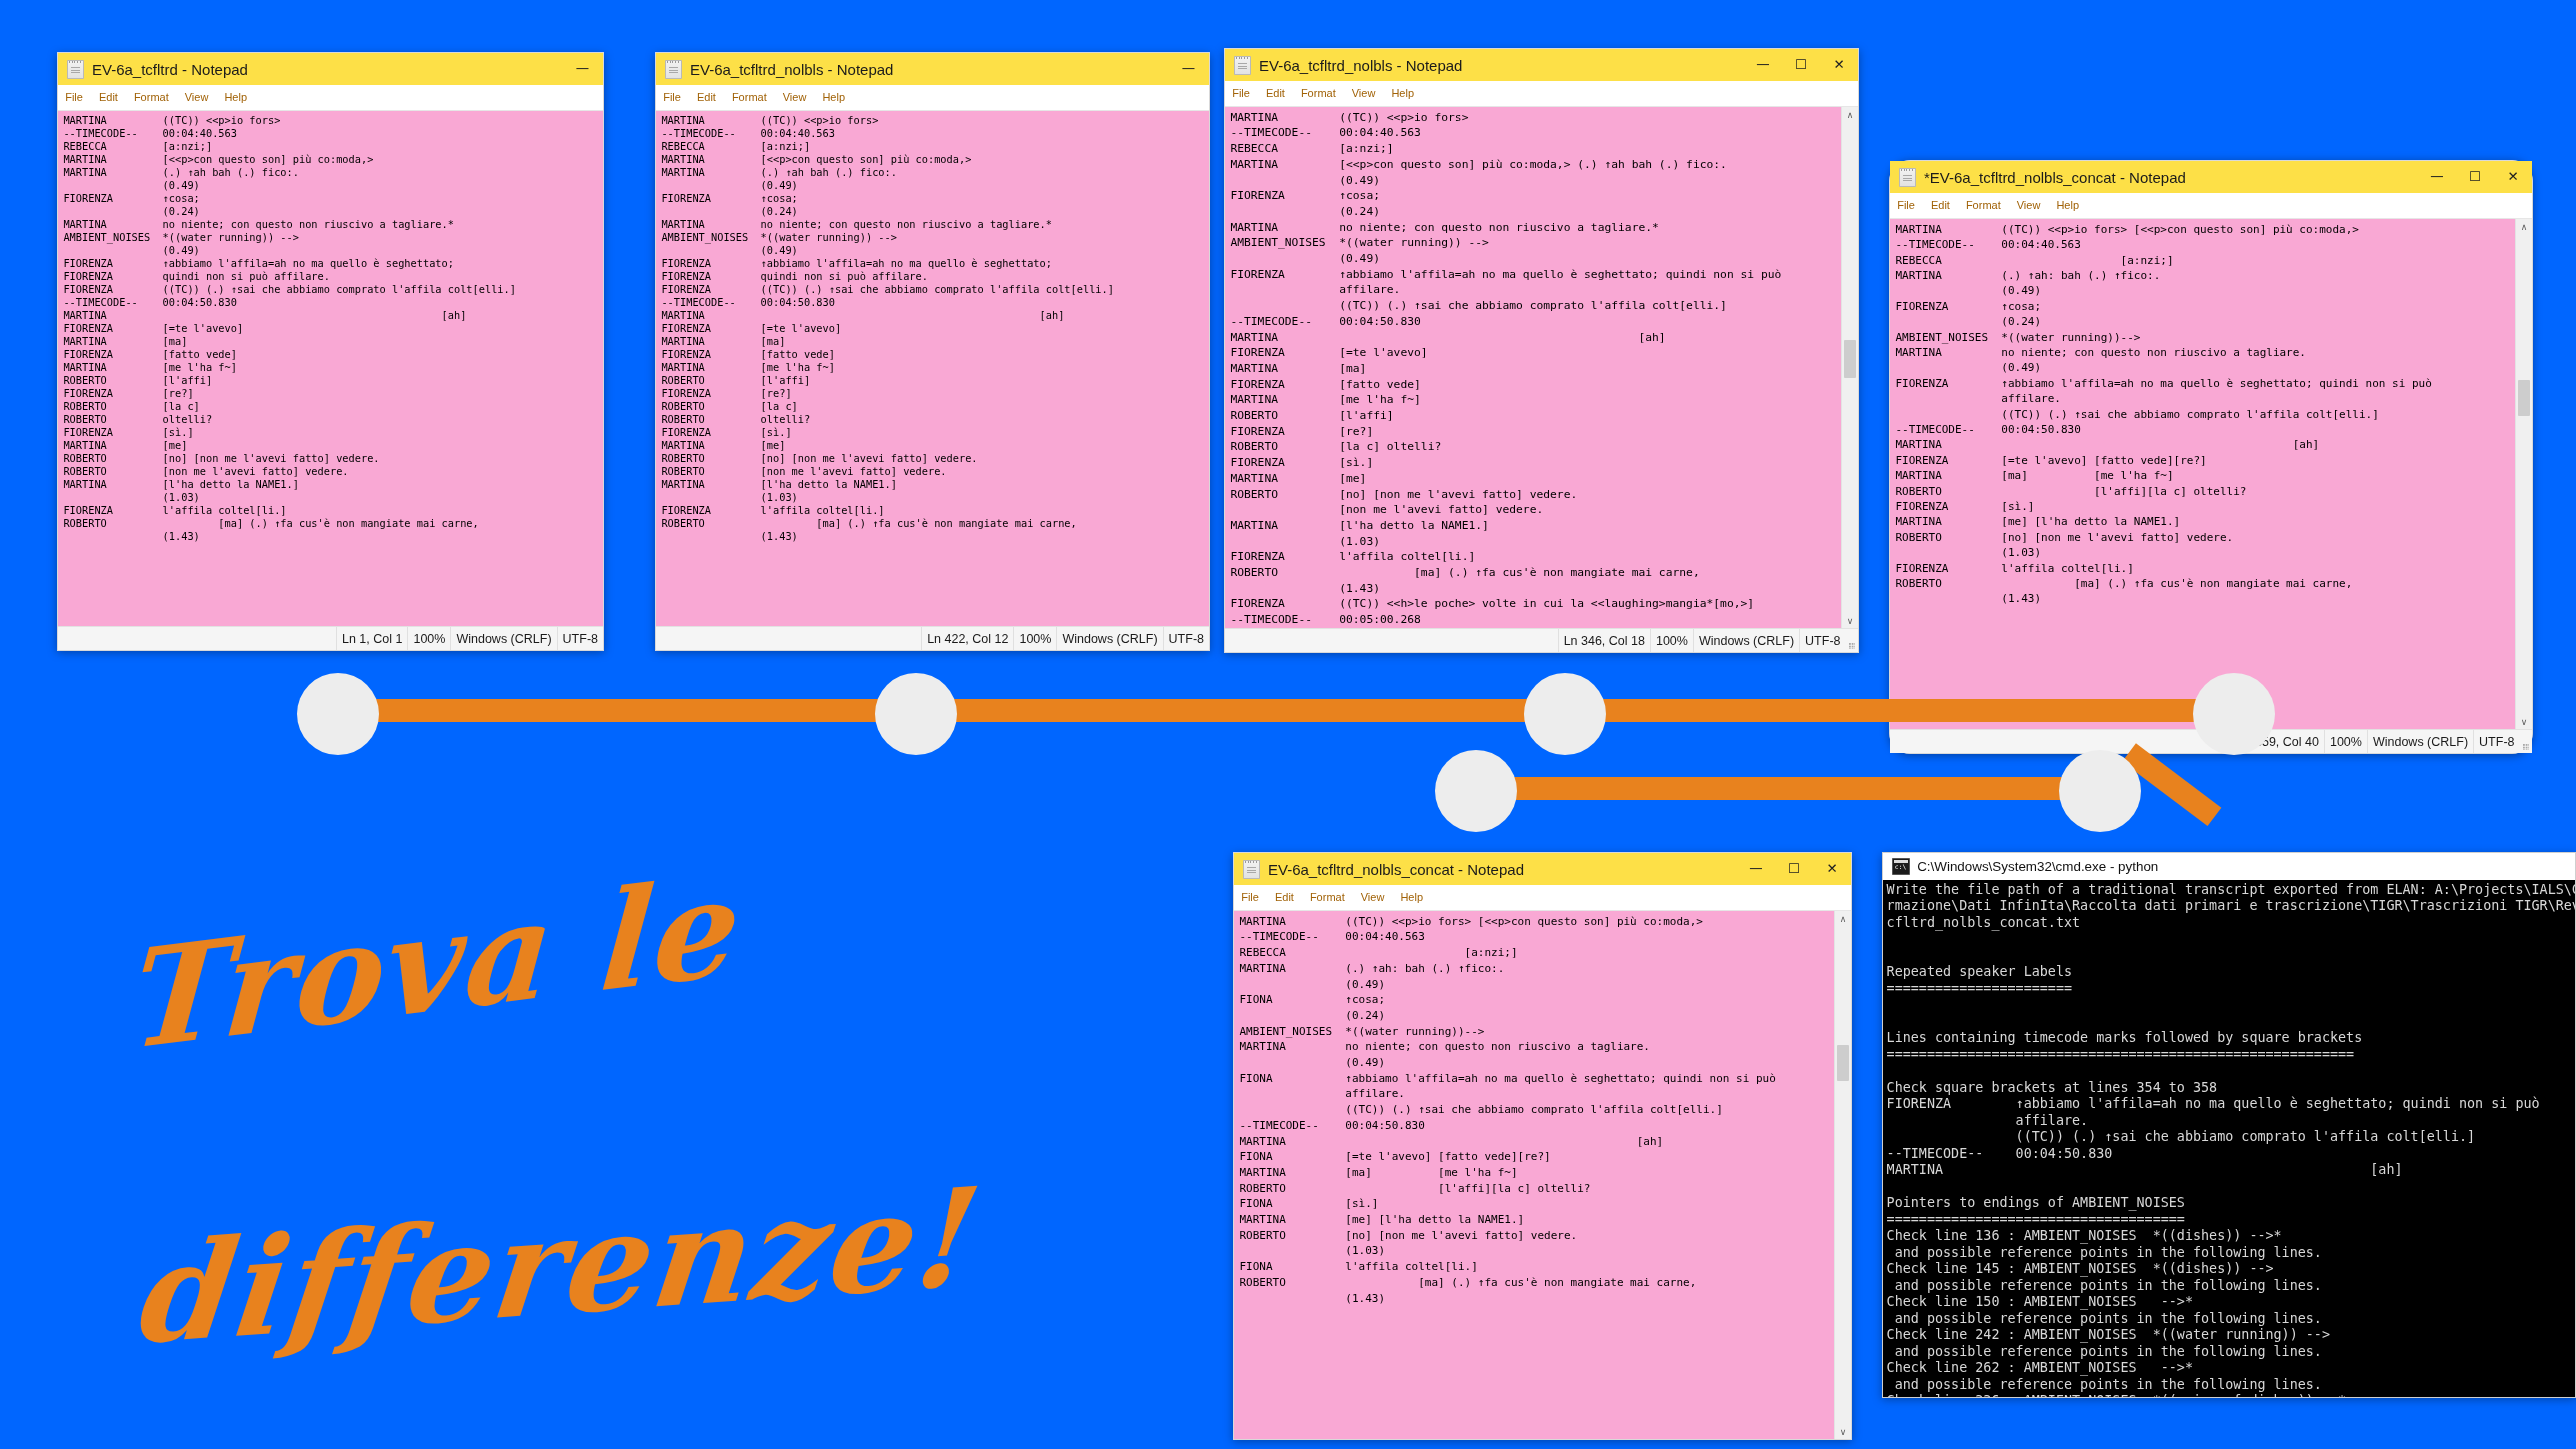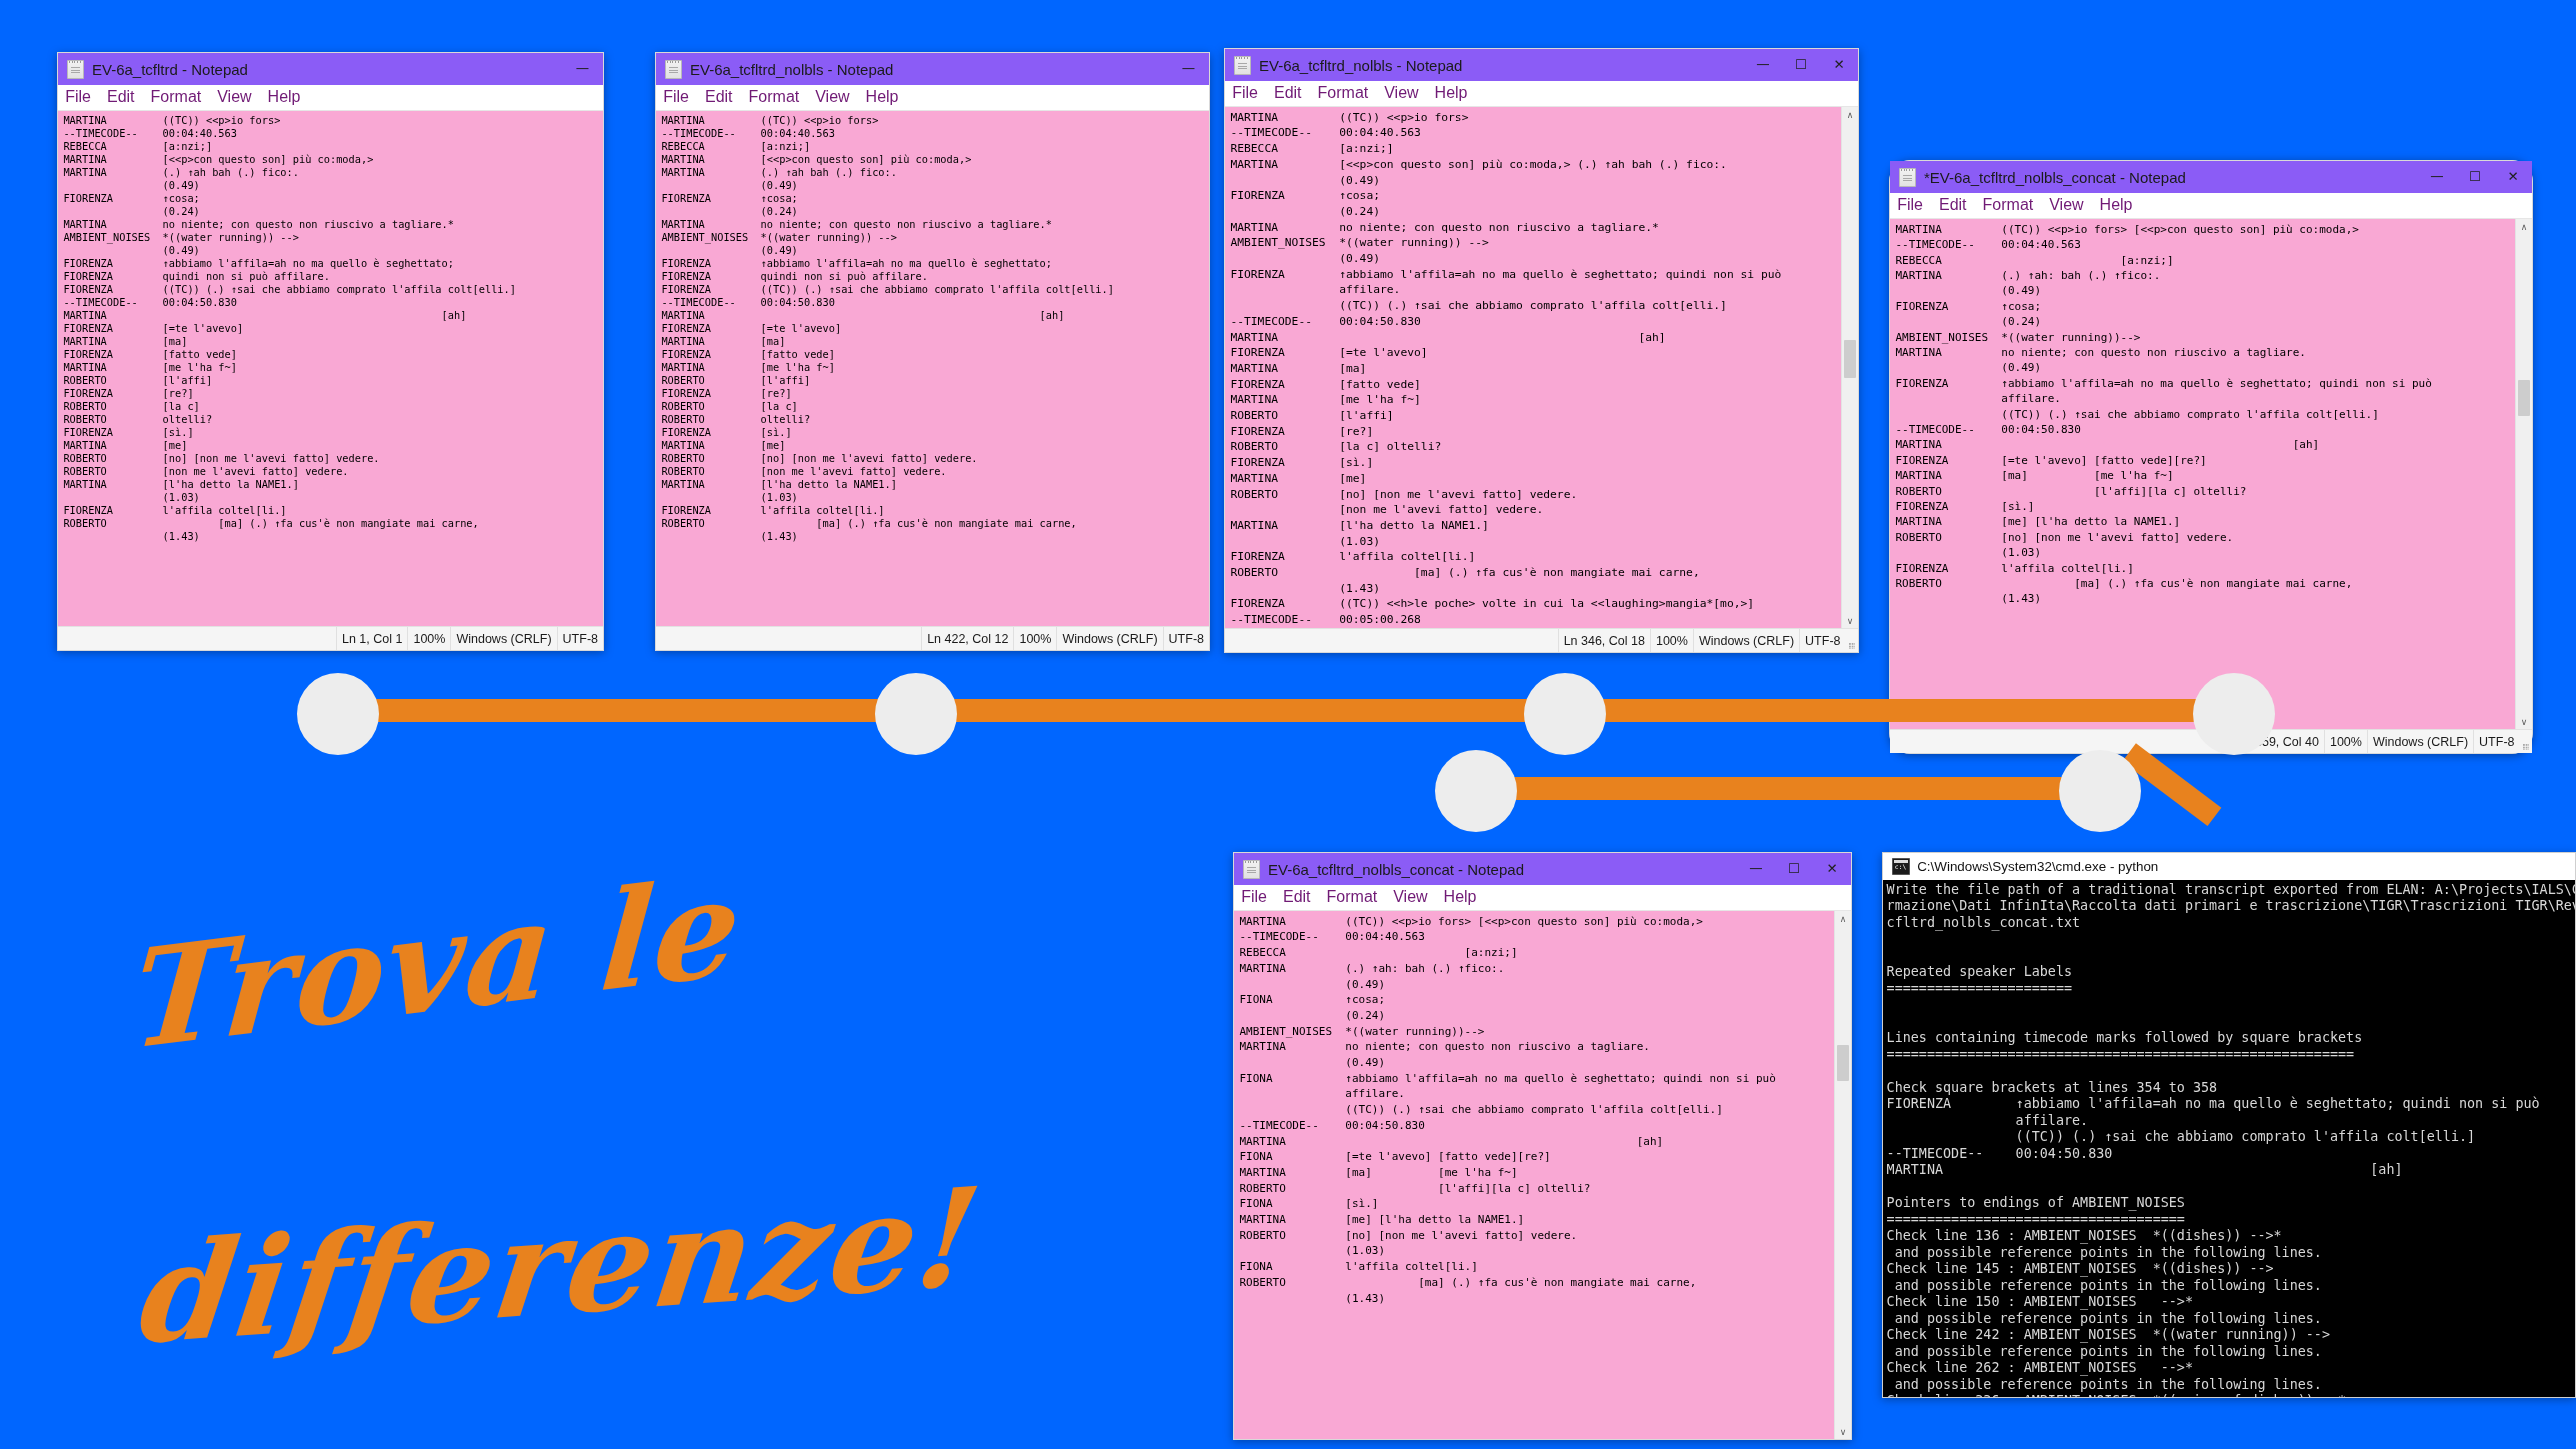--- a/index.html
+++ b/index.html
@@ -12,21 +12,21 @@
   
   .win{
     position:absolute;background:#ffffff;
     box-shadow:0 1.8px 9px rgba(0,0,0,.35);
     display:flex;flex-direction:column;
     border:0.9px solid #d9d9d9;
     box-sizing:border-box;
   }
   .titlebar{
     height:32px;flex:0 0 32px;display:flex;align-items:center;
-    background:#8b5cf6;padding-left:9px;box-sizing:border-box;
+    background:#fde047;padding-left:9px;box-sizing:border-box;
   }
   .np-icon{
     width:15px;height:17px;flex:0 0 15px;margin-right:8px;position:relative;
     background:linear-gradient(#f2f2f2,#e2e2e2);
     border:0.9px solid #b9b9b9;border-radius:0.9px;
   }
   .np-icon:before{
     content:"";position:absolute;left:0.9px;right:0.9px;top:0px;height:2.7px;
     background:repeating-linear-gradient(90deg,#9a9a9a 0 0.9px,transparent 0.9px 2.7px);
   }
@@ -43,21 +43,21 @@
     width:38px;height:32px;display:flex;align-items:center;justify-content:center;
     font-size:13.4px;color:#222;font-family:"DejaVu Sans",sans-serif;line-height:1;
   }
   .wbtn.only-min{width:41px;}
   .menubar{
     height:25px;flex:0 0 25px;display:flex;align-items:center;
     padding-left:7.2px;box-sizing:border-box;background:#fff;
     border-bottom:0.9px solid #ffffff;
   }
   .menubar span{
-    font-size:16px;color:#701a75;margin-right:16px;white-space:nowrap;
+    font-size:11px;color:#a16207;margin-right:16px;white-space:nowrap;
   }
   .menubar.underlined span{text-decoration:underline;text-underline-offset:1.8px;
       text-decoration-thickness:0.9px;text-decoration-skip-ink:none;}
   .menubar.underlined span{text-decoration:none;}
   .textarea{
     flex:1 1 auto;position:relative;overflow:hidden;background:#f9a8d4;
     border-top:0.9px solid #e6e6e6;
   }
   .doc{
     position:absolute;left:5.4px;top:2.7px;right:19.7px;

